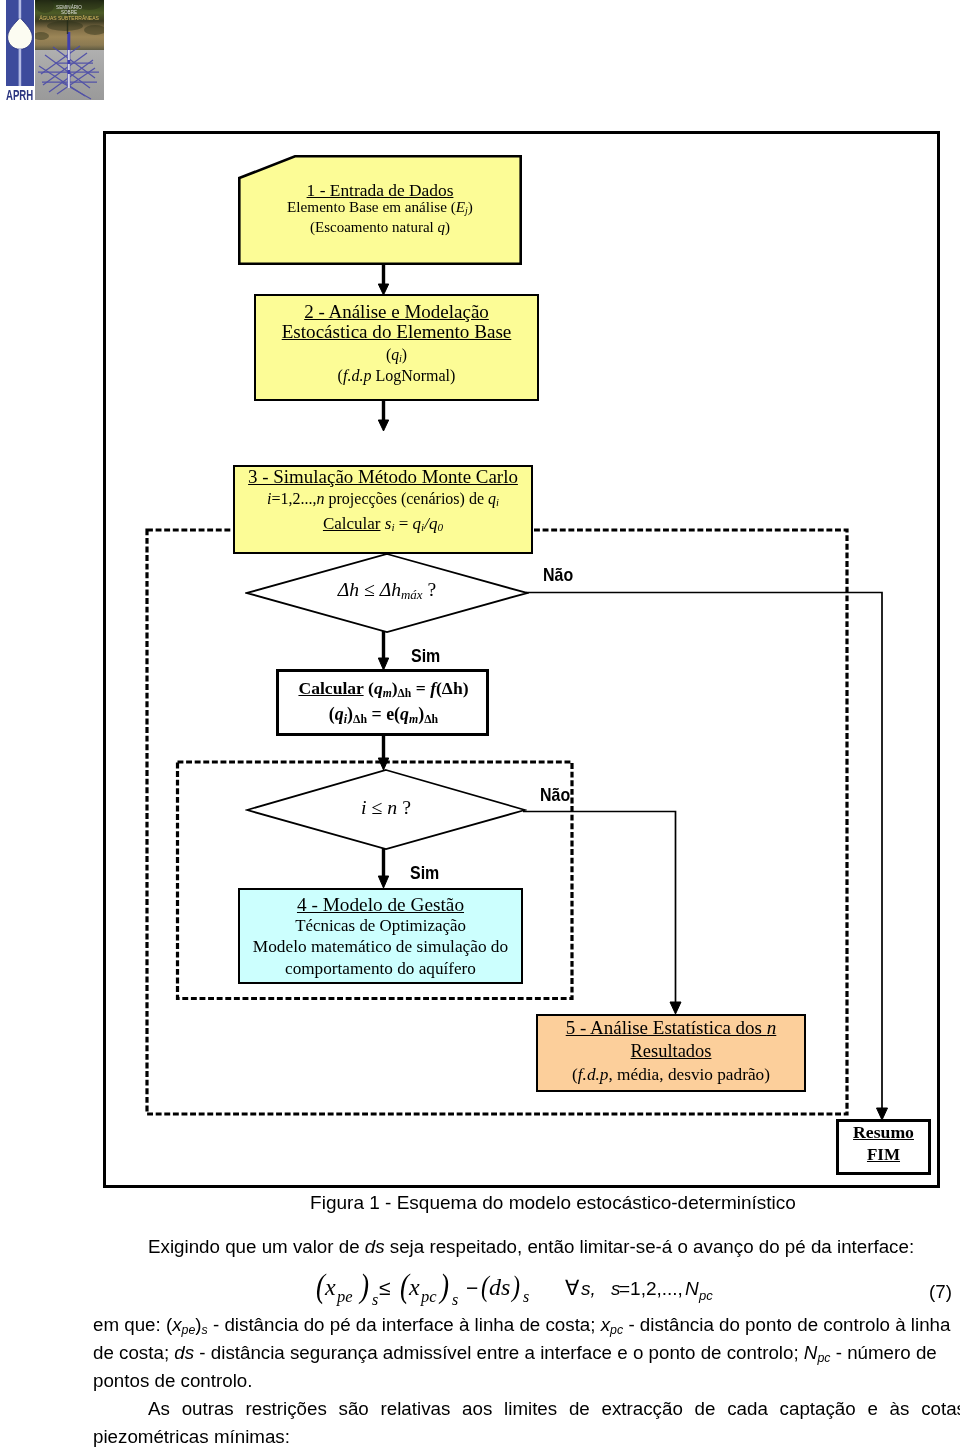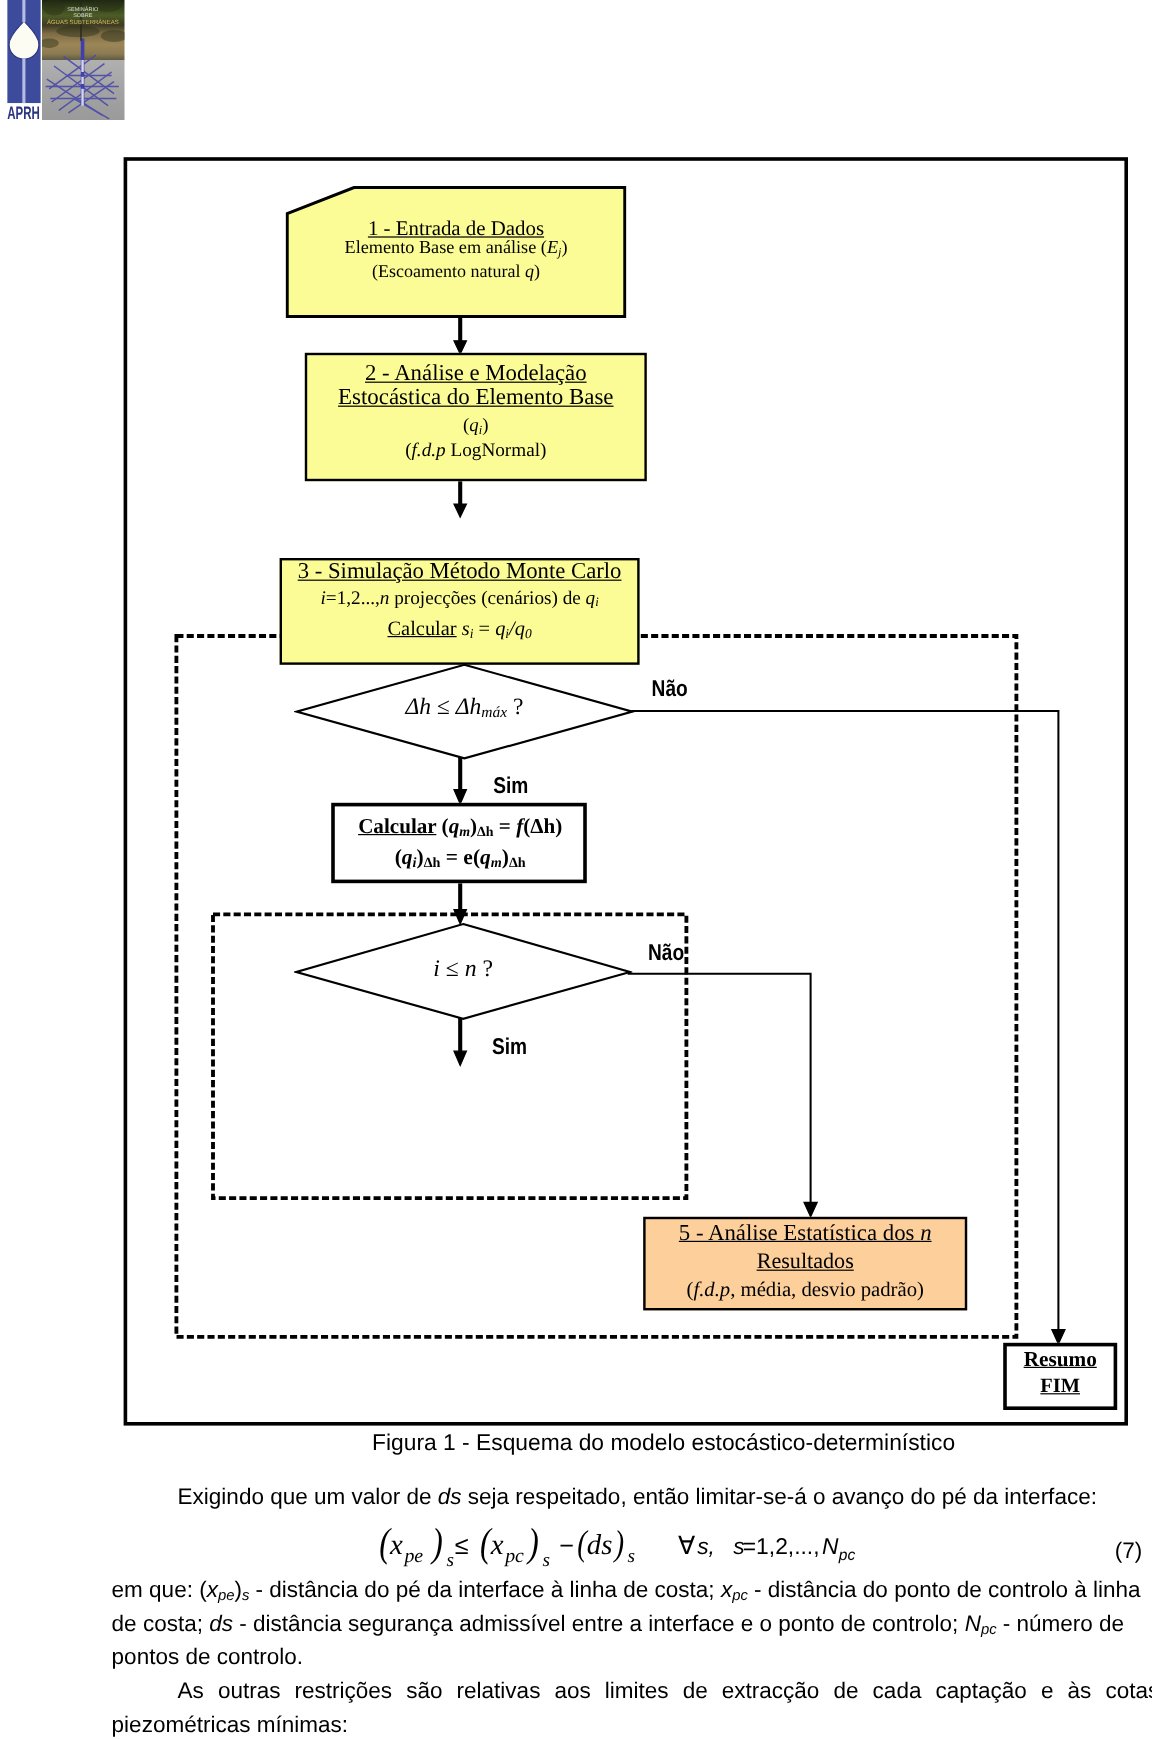--- a/index.html
+++ b/index.html
@@ -196,20 +196,28 @@
 
   <div class="abs" style="left:139px;top:634px;width:278px;height:80px;text-decoration:underline;">
     <svg width="282" height="82" viewBox="0 0 282 82" style="position:absolute;left:0;top:0">
       <polygon points="141,2 280,42 141,81 2,42" fill="#ffffff" stroke="#000" stroke-width="1.8"></polygon>
     </svg>
     <div class="abs ft" style="left:0;top:28.0px;width:282px;text-align:center;font-size:19.8px;white-space:nowrap">
       <span class="it">i</span><span> ≤ </span><span class="it">n</span><span> ?</span>
     </div>
   </div>
 
+  <div class="abs fbox cyan" style="left:132px;top:754px;width:285px;height:96px;">
+    <div class="ft" style="position:absolute;left:-2px;top:-2px;width:285px;text-align:center;">
+      <div class="u" style="position:absolute;left:0;top:8.0px;width:285px;font-size:19.3px;line-height:17px;white-space:nowrap">4 - Modelo de Gestão</div>
+      <div style="position:absolute;left:0;top:29.0px;width:285px;font-size:16.9px;line-height:17px;white-space:nowrap">Técnicas de Optimização</div>
+      <div style="position:absolute;left:0;top:50.0px;width:285px;font-size:17.3px;line-height:17px;white-space:nowrap">Modelo matemático de simulação do</div>
+      <div style="position:absolute;left:0;top:72.0px;width:285px;font-size:17.2px;line-height:17px;white-space:nowrap">comportamento do aquífero</div>
+    </div>
+  </div>
 
   <div class="abs fbox orange" style="left:430px;top:880px;width:270px;height:78px;text-decoration:underline;">
     <div class="ft" style="position:absolute;left:-2px;top:-2px;width:270px;text-align:center;">
       <div class="u" style="position:absolute;left:0;top:5.0px;width:270px;font-size:19.0px;line-height:17px;white-space:nowrap"><span>5 - Análise Estatística dos </span><span class="it">n</span></div>
       <div class="u" style="position:absolute;left:0;top:29.0px;width:270px;font-size:18.45px;line-height:17px;white-space:nowrap">Resultados</div>
       <div style="position:absolute;left:0;top:52.0px;width:270px;font-size:17.25px;line-height:17px;white-space:nowrap"><span>(</span><span class="it">f.d.p</span><span>, média, desvio padrão)</span></div>
     </div>
   </div>
 
   <div class="abs fbox white" style="left:730px;top:985px;width:95px;height:56px;border-width:3px;">

